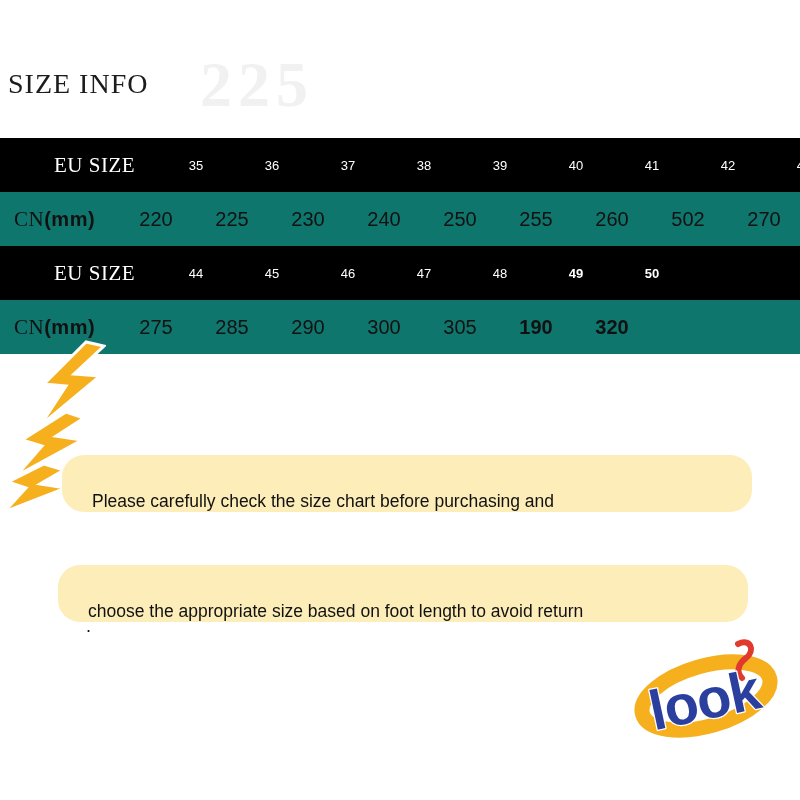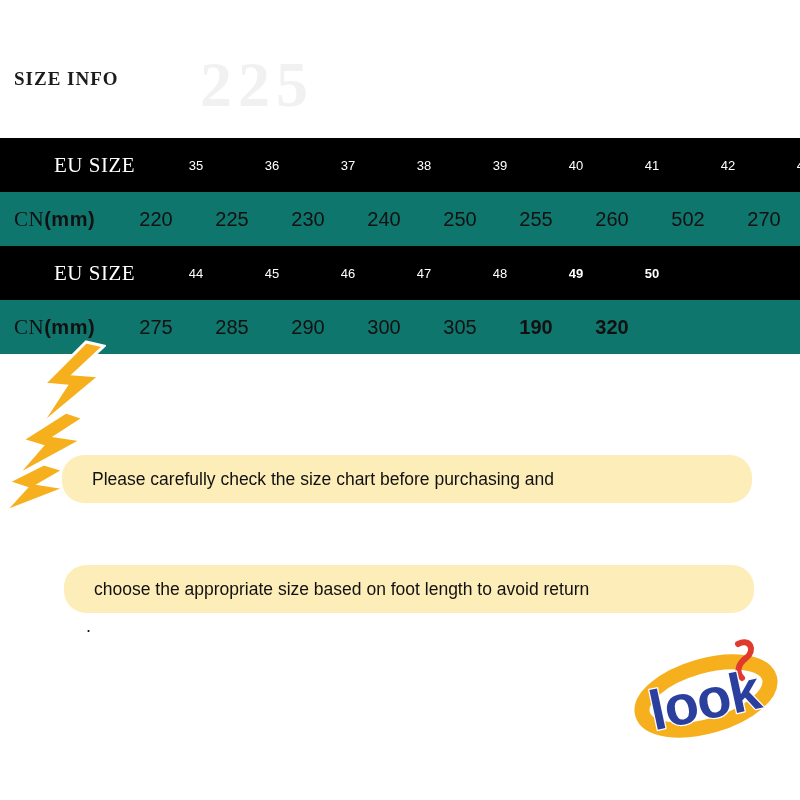--- a/index.html
+++ b/index.html
@@ -30,27 +30,27 @@
     font-family: "Liberation Serif", serif;
     font-size: 64px;
     font-weight: bold;
     letter-spacing: 6px;
     color: #f1f1f1;
     user-select: none;
   }
 
   .title {
     position: absolute;
-    left: 14px;
+    left: 8px;
     top: 68px;
     font-family: "Liberation Serif", serif;
-    font-size: 19px;
+    font-size: 28px;
     letter-spacing: 1px;
     color: #1c1c1c;
-    font-weight: bold;
+    font-weight: normal;
   }
 
   
   .table-wrap {
     position: absolute;
     left: 0;
     top: 138px;
     width: 800px;
   }
 
@@ -108,36 +108,36 @@
   }
   .cell.empty {
     visibility: hidden;
   }
 
   
   .note {
     position: absolute;
     background: #fdedb8;
     border-radius: 22px;
-    height: 48px;
+    height: 57px;
     display: flex;
-    align-items: center;
+    align-items: flex-end;
     padding-left: 30px;
     box-sizing: border-box;
     font-size: 17.5px;
     color: #111111;
     font-family: "Liberation Sans", sans-serif;
   }
   #note-1 {
     left: 62px;
     top: 455px;
     width: 690px;
   }
   #note-2 {
-    left: 64px;
+    left: 58px;
     top: 565px;
     width: 690px;
   }
   .note-tail {
     position: absolute;
     left: 86px;
     top: 616px;
     font-size: 18px;
     color: #111111;
   }

